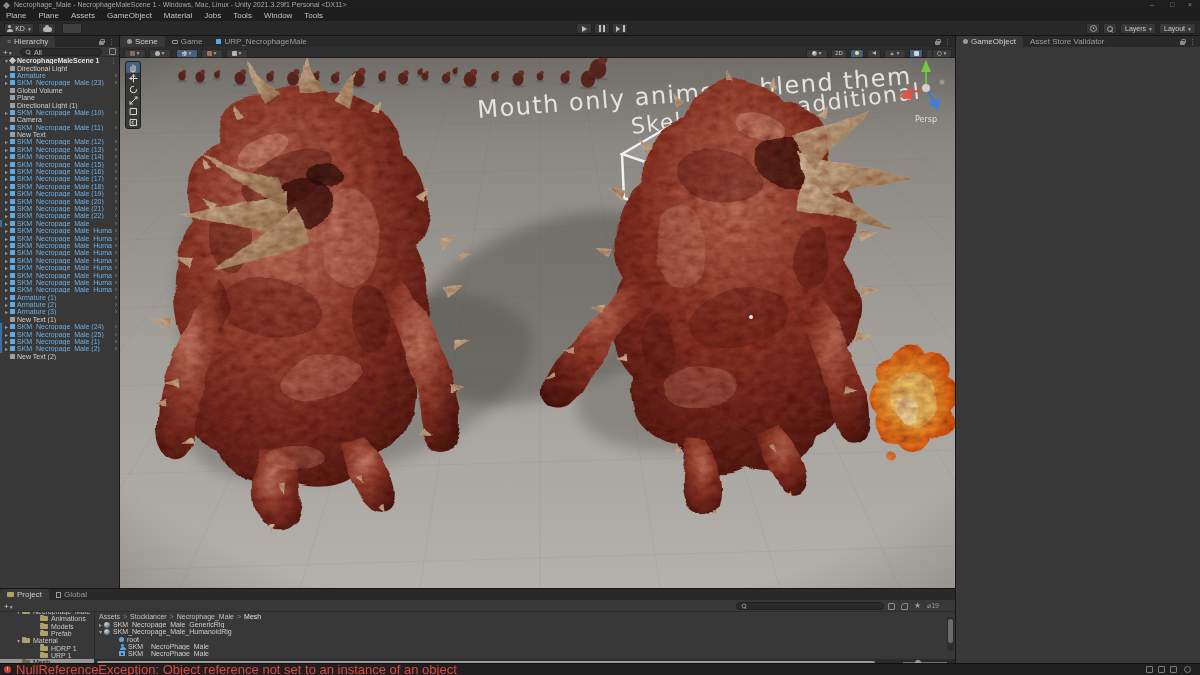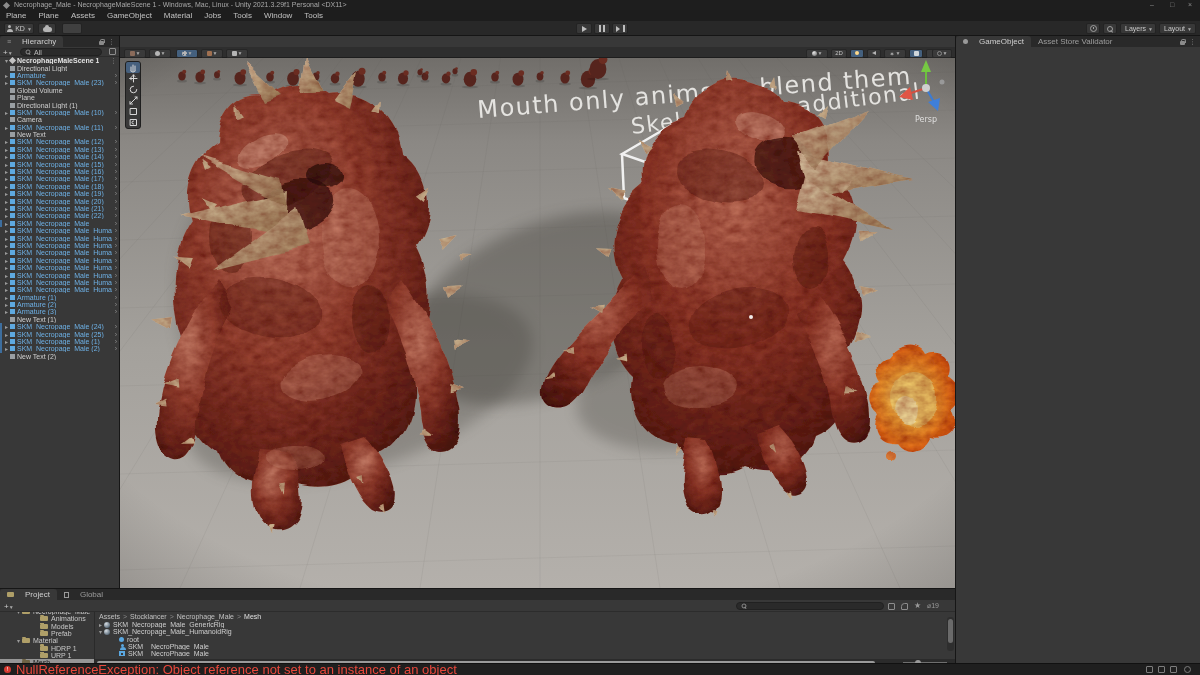--- a/index.html
+++ b/index.html
@@ -25,21 +25,21 @@
   .mag::after { content:""; position:absolute; left:4px; top:4px; width:3px; height:1px; background:#9e9e9e; transform:rotate(45deg); transform-origin:0 0; }
   .person { width:7px; height:7px; position:relative; }
   .person::before { content:""; position:absolute; left:2px; top:0; width:3px; height:3px; border-radius:50%; background:#b5b5b5; }
   .person::after { content:""; position:absolute; left:0.5px; top:3.5px; width:6px; height:3px; border-radius:3px 3px 0 0; background:#b5b5b5; }
   .cloud { width:9px; height:5px; background:#b5b5b5; border-radius:3px; position:relative; margin-top:2px; }
   .cloud::before { content:""; position:absolute; left:2px; top:-2px; width:4px; height:4px; border-radius:50%; background:#b5b5b5; }
   .hist { width:7px; height:7px; border:1px solid #9e9e9e; border-radius:50%; position:relative; }
   .hist::before { content:""; position:absolute; left:2px; top:1px; width:1px; height:2px; background:#9e9e9e; }
   
   .tabstrip { background:#292929; display:flex; align-items:stretch; height:11px; }
-  .tab { display:flex; align-items:center; gap:11px; padding:0 7px; font-size:8px; color:#9d9d9d; }
+  .tab { display:flex; align-items:center; gap:3px; padding:0 7px; font-size:8px; color:#9d9d9d; }
   .tab.active { background:#383838; color:#cfcfcf; border-radius:3px 3px 0 0; }
   .lock { width:5px; height:6px; position:relative; margin-right:4px; }
   .lock::before { content:""; position:absolute; left:1px; top:0; width:3px; height:3px; border:1px solid #8b8b8b; border-bottom:none; border-radius:2px 2px 0 0; }
   .lock::after { content:""; position:absolute; left:0; top:2.5px; width:5px; height:3.5px; background:#8b8b8b; border-radius:1px; }
   .dots3 { color:#8b8b8b; font-size:7px; line-height:6px; }
   #hierarchy-panel { left:0; top:36px; width:120px; height:552px; background:#383838; border-right:1px solid #161616; }
   #hier-toolbar { position:absolute; left:0; top:11px; width:100%; height:10px; background:#383838; border-bottom:1px solid #2c2c2c; }
   .searchbox { position:absolute; background:#2a2a2a; border:1px solid #212121; border-radius:6px;
     color:#bdbdbd; font-size:7px; display:flex; align-items:center; gap:3px; padding:0 4px; }
   #hier-tree { position:absolute; left:0; top:21px; width:100%; bottom:0; overflow:hidden; }
@@ -415,20 +415,37 @@
       </div>
       <div class="hrow">
         <span class="chev"></span>
         <span class="ic go"></span>
         <span class="lbl">New Text (2)</span>
       </div>
     </div>
 </div>
 
 <div id="scene-panel" class="abs">
+  <div class="tabstrip" id="scene-tabs">
+      <div class="tab active">
+        <span style="width:5px;height:5px;border-radius:50%;background:#9a9a9a;"></span>
+        <span>Scene</span>
+      </div>
+      <div class="tab">
+        <span style="width:6px;height:4px;border:1px solid #9a9a9a;border-radius:1px;"></span>
+        <span>Game</span>
+      </div>
+      <div class="tab">
+        <span style="width:5px;height:5px;background:#5aa7e0;"></span>
+        <span>URP_NecrophageMale</span>
+      </div>
+      <div style="flex: 1 1 0%;"></div>
+      <span class="lock" style="margin-top:2.5px;"></span>
+      <span class="dots3" style="margin:2.5px 4px 0 0;">⋮</span>
+    </div>
   <div id="scene-toolbar">
     <div class="sbtn" style="left:4px;width:22px;">
         <span class="gl sq" style="background:#8a6b5a;"></span>
         <span class="caret">▼</span>
       </div>
     <div class="sbtn" style="left:29px;width:22px;">
         <span class="gl"></span>
         <span class="caret">▼</span>
       </div>
     <div class="sbtn on" style="left:56px;width:22px;">

